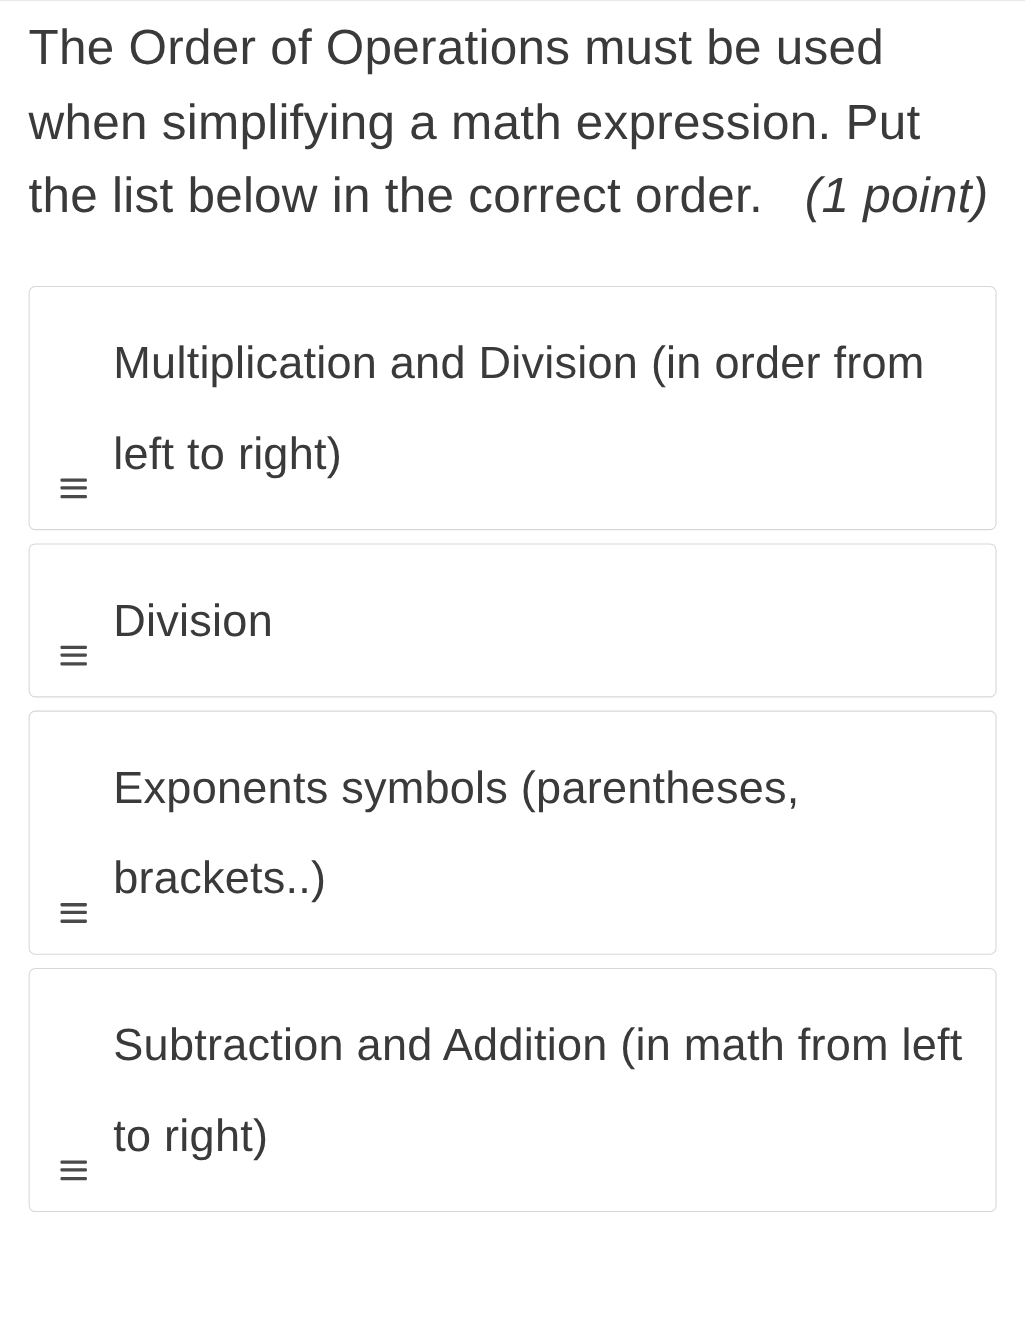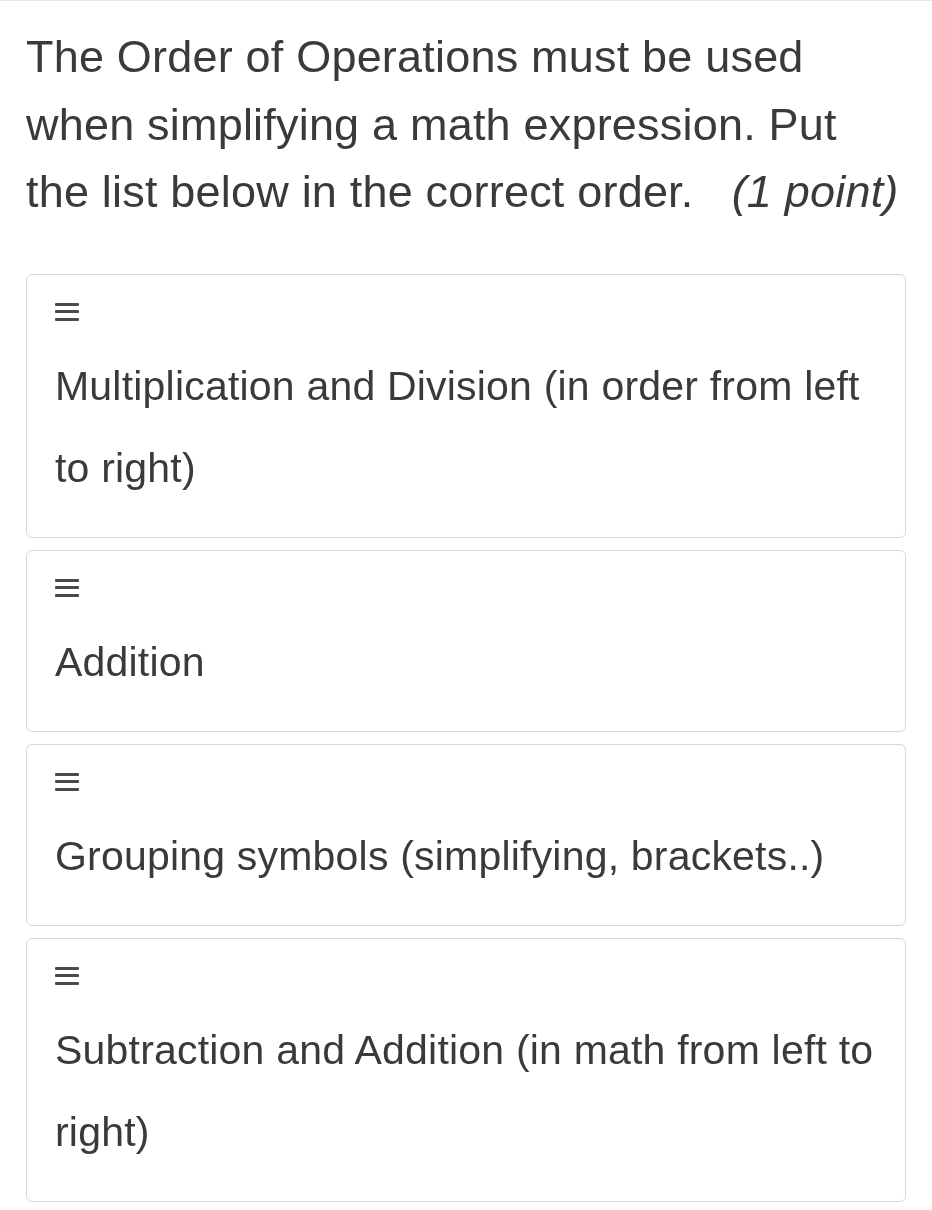--- a/index.html
+++ b/index.html
@@ -6,21 +6,21 @@
     margin: 0;
     padding: 0;
     background: #ffffff;
     font-family: "Helvetica Neue", Helvetica, Arial, sans-serif;
     color: #3a3a3a;
   }
   .page {
     width: 932px;
     box-sizing: border-box;
     border-top: 1px solid #e9e9e9;
-    padding: 22px 26px 0 26px;
+    padding: 8px 26px 0 26px;
   }
   .question-text {
     font-size: 45px;
     line-height: 1.5;
     color: #3a3a3a;
     font-weight: 400;
     letter-spacing: 0.2px;
     margin-bottom: 48px;
   }
   .points {
@@ -29,26 +29,25 @@
   }
   .items {
     display: flex;
     flex-direction: column;
     gap: 12px;
   }
   .item {
     border: 1px solid #d8d8d8;
     border-radius: 6px;
     display: flex;
-    align-items: flex-start;
+    align-items: flex-end;
     padding: 28px 28px;
     box-sizing: border-box;
     gap: 24px;
     background: #fff;
-    flex-direction: column;
   }
   .drag-icon {
     width: 24px;
     height: 18px;
     display: flex;
     flex-direction: column;
     justify-content: space-between;
     flex-shrink: 0;
   }
   .drag-icon .bar {
@@ -86,30 +85,30 @@
       </div>
       <div class="item-label">Multiplication and Division (in order from left to right)</div>
     </div>
 
     <div class="item">
       <div class="drag-icon">
         <div class="bar"></div>
           <div class="bar"></div>
           <div class="bar"></div>
       </div>
-      <div class="item-label">Addition</div>
+      <div class="item-label">Division</div>
     </div>
 
     <div class="item">
       <div class="drag-icon">
         <div class="bar"></div>
           <div class="bar"></div>
           <div class="bar"></div>
       </div>
-      <div class="item-label">Grouping symbols (simplifying, brackets..)</div>
+      <div class="item-label">Exponents symbols (parentheses, brackets..)</div>
     </div>
 
     <div class="item">
       <div class="drag-icon">
         <div class="bar"></div>
           <div class="bar"></div>
           <div class="bar"></div>
       </div>
       <div class="item-label">Subtraction and Addition (in math from left to right)</div>
     </div>

